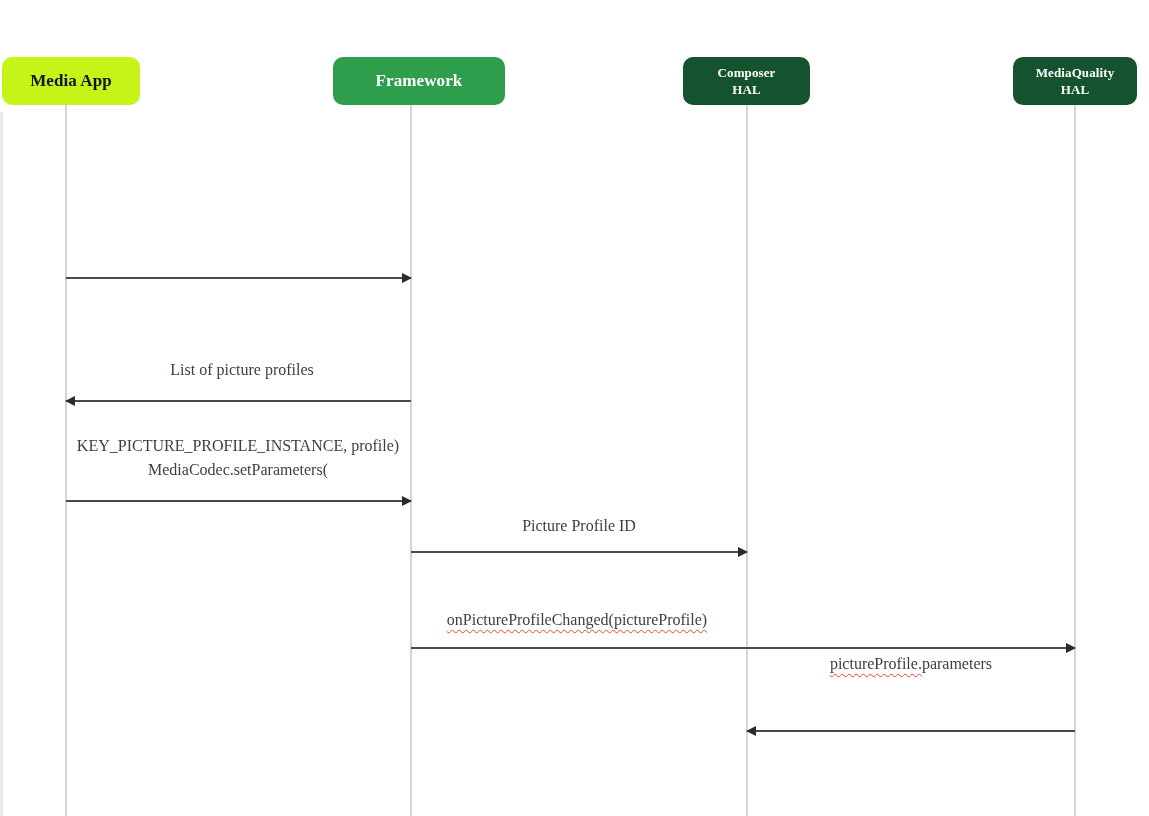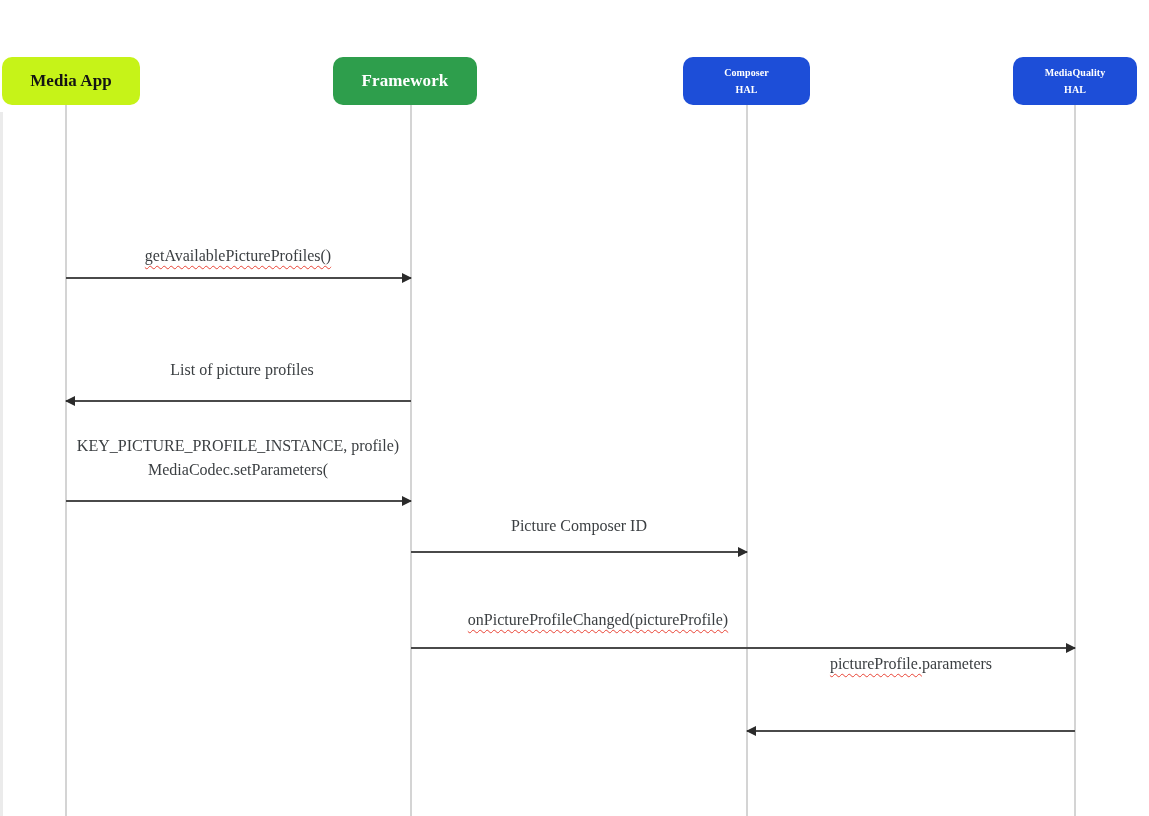--- a/index.html
+++ b/index.html
@@ -20,23 +20,23 @@
   
   .actor {
     position: absolute; top: 17px; height: 48px;
     border-radius: 10px;
     display: flex; flex-direction: column; align-items: center; justify-content: center;
     font-weight: bold; font-size: 17px; line-height: 20px;
     text-align: center; letter-spacing: .1px;
   }
   .actor.lime   { background: #c6f318; color: #141414; }
   .actor.green  { background: #2e9e4c; color: #ffffff; }
-  .actor.orange { background: #1d4ed8; color: #ffffff; font-size: 10px; line-height: 17px; }
+  .actor.orange { background: #14532d; color: #ffffff; font-size: 13px; line-height: 17px; }
   .actor-media-app        { left: 2px;    width: 138px; }
-  .actor-framework        { left: 333px;  width: 144px; }
+  .actor-framework        { left: 333px;  width: 172px; }
   .actor-composer-hal     { left: 683px;  width: 127px; }
   .actor-mediaquality-hal { left: 1013px; width: 124px; }
 
   
   .lifeline { position: absolute; top: 65px; height: 738px; width: 2px; background: #d4d4d4; }
   .lifeline-media-app        { left: 65px; }
   .lifeline-framework        { left: 410px; }
   .lifeline-composer-hal     { left: 746px; }
   .lifeline-mediaquality-hal { left: 1074px; }
 
@@ -84,44 +84,43 @@
   </div>
   <div class="actor orange actor-composer-hal">
     <span>Composer</span>
     <span>HAL</span>
   </div>
   <div class="actor orange actor-mediaquality-hal">
     <span>MediaQuality</span>
     <span>HAL</span>
   </div>
 
-  <div class="msg-label squiggle" style="left:238px; top:204px;">getAvailablePictureProfiles()</div>
   <div class="arrow dir-right" style="left:66px; top:237px; width:345px;">
     <i class="head"></i>
   </div>
 
   <div class="msg-label" style="left:242px; top:318px;">List of picture profiles</div>
   <div class="arrow dir-left" style="left:66px; top:360px; width:345px;">
     <i class="head"></i>
   </div>
 
   <div class="msg-label" style="left:238px; top:394px;">
     <div>KEY_PICTURE_PROFILE_INSTANCE, profile)</div>
     <div>MediaCodec.setParameters(</div>
   </div>
   <div class="arrow dir-right" style="left:66px; top:460px; width:345px;">
     <i class="head"></i>
   </div>
 
-  <div class="msg-label" style="left:579px; top:474px;">Picture Composer ID</div>
+  <div class="msg-label" style="left:579px; top:474px;">Picture Profile ID</div>
   <div class="arrow dir-right" style="left:411px; top:511px; width:336px;">
     <i class="head"></i>
   </div>
 
-  <div class="msg-label squiggle" style="left:598px; top:568px;">onPictureProfileChanged(pictureProfile)</div>
+  <div class="msg-label squiggle" style="left:577px; top:568px;">onPictureProfileChanged(pictureProfile)</div>
   <div class="arrow dir-right" style="left:411px; top:607px; width:664px;">
     <i class="head"></i>
   </div>
 
   <div class="msg-label" style="left:911px; top:612px;">
     <span class="squiggle">pictureProfile.</span><span>parameters</span>
   </div>
   <div class="arrow dir-left" style="left:747px; top:690px; width:328px;">
     <i class="head"></i>
   </div>

